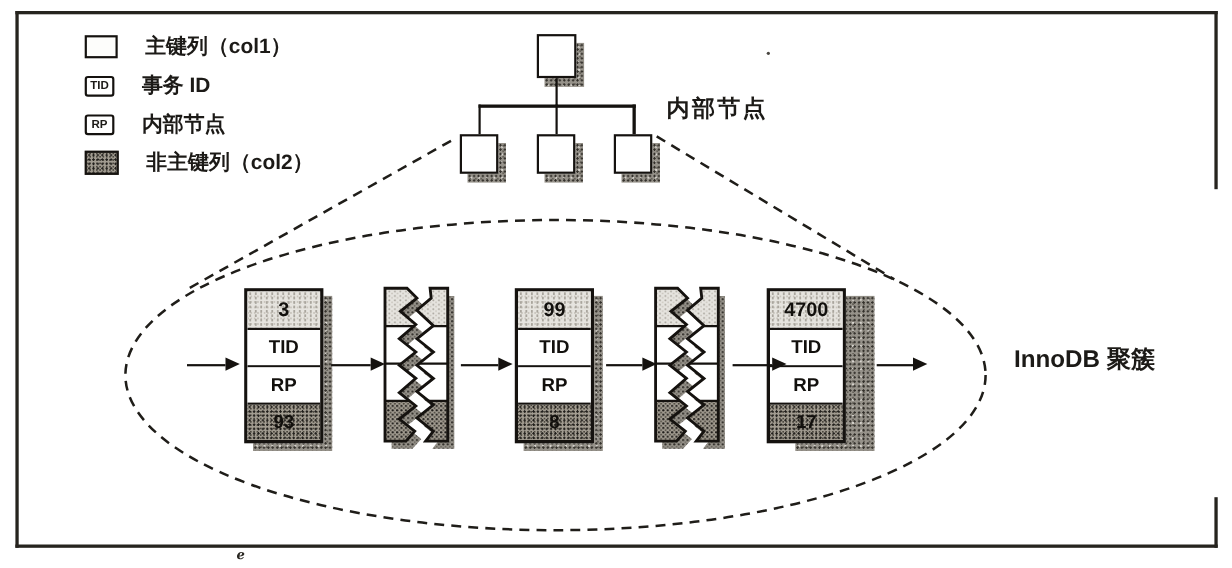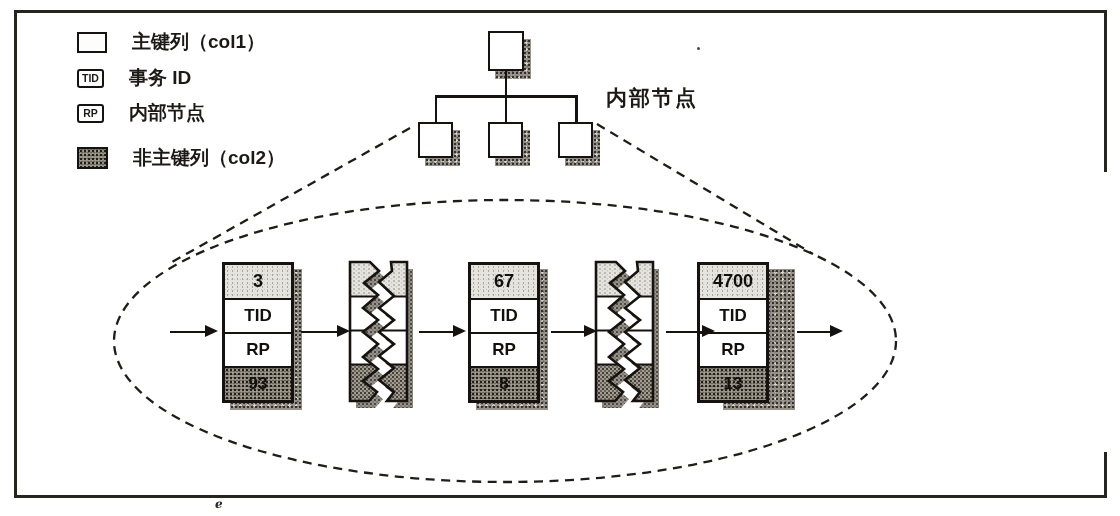--- a/index.html
+++ b/index.html
@@ -77,21 +77,21 @@
       <span class="lg-label">主键列（col1）</span>
     </div>
     <div class="lg-row" style="top:66px;">
       <span class="lg-chip">TID</span>
       <span class="lg-label">事务 ID</span>
     </div>
     <div class="lg-row" style="top:101px;">
       <span class="lg-chip">RP</span>
       <span class="lg-label">内部节点</span>
     </div>
-    <div class="lg-row" style="top:146px;text-align:center;">
+    <div class="lg-row" style="top:136px;text-align:center;">
       <span class="lg-stip stipple-dark"></span>
       <span class="lg-label">非主键列（col2）</span>
     </div>
   </div>
 
   <svg class="abs" style="left:0;top:0;" width="1120" height="516" viewBox="0 0 1120 516">
     <ellipse cx="505" cy="341" rx="391" ry="141" fill="none" stroke="#1f1d19" stroke-width="2.3" stroke-dasharray="9 6.5"></ellipse>
     <line x1="410" y1="128" x2="172" y2="262" stroke="#1f1d19" stroke-width="2.3" stroke-dasharray="9 6.5"></line>
     <line x1="597" y1="124" x2="813" y2="254" stroke="#1f1d19" stroke-width="2.3" stroke-dasharray="9 6.5"></line>
   </svg>
@@ -167,21 +167,21 @@
       <line x1="0" y1="36.5" x2="66" y2="36.5" stroke="#15120f" stroke-width="2"></line>
       <line x1="0" y1="70.5" x2="66" y2="70.5" stroke="#15120f" stroke-width="2"></line>
       <line x1="0" y1="104.5" x2="66" y2="104.5" stroke="#15120f" stroke-width="2"></line>
     </g>
     <polygon points="2,2 22,2 31,11 16,23 30,35 15,48 30,60 15,72 30,84 15,97 30,109 15,121 29,132 21,141 2,141" fill="none" stroke="#15120f" stroke-width="2.6"></polygon>
     <polygon points="43,2 59,2 59,141 39,141 46,132 31,120 46,108 31,96 46,84 31,72 46,60 31,48 46,36 31,22 44,11" fill="none" stroke="#15120f" stroke-width="2.6"></polygon>
   </svg>
 
   <div class="rec-sh stipple-shadow" style="left:476px;top:269px;"></div>
   <div class="rec" style="left:468px;top:261.5px;">
-    <div class="cell cell-pk stipple-light">67</div>
+    <div class="cell cell-pk stipple-light">99</div>
     <div class="cell cell-tid">TID</div>
     <div class="cell cell-rp">RP</div>
     <div class="cell cell-col2 stipple-dark">8</div>
   </div>
 
   <svg class="abs" style="left:594px;top:259.5px;" width="70" height="155" viewBox="0 0 70 155">
     <defs>
       <clipPath id="clL2">
           <polygon points="2,2 22,2 31,11 16,23 30,35 15,48 30,60 15,72 30,84 15,97 30,109 15,121 29,132 21,141 2,141"></polygon>
         </clipPath>
@@ -211,29 +211,30 @@
     </g>
     <polygon points="2,2 22,2 31,11 16,23 30,35 15,48 30,60 15,72 30,84 15,97 30,109 15,121 29,132 21,141 2,141" fill="none" stroke="#15120f" stroke-width="2.6"></polygon>
     <polygon points="43,2 59,2 59,141 39,141 46,132 31,120 46,108 31,96 46,84 31,72 46,60 31,48 46,36 31,22 44,11" fill="none" stroke="#15120f" stroke-width="2.6"></polygon>
   </svg>
 
   <div class="rec-sh stipple-shadow" style="left:723px;top:269px;"></div>
   <div class="rec" style="left:697px;top:261.5px;">
     <div class="cell cell-pk stipple-light">4700</div>
     <div class="cell cell-tid">TID</div>
     <div class="cell cell-rp">RP</div>
-    <div class="cell cell-col2 stipple-dark">13</div>
+    <div class="cell cell-col2 stipple-dark">17</div>
   </div>
 
   <div class="arrow" style="left:170px;width:35px;"></div>
   <div class="arrow" style="left:301px;width:36px;"></div>
   <div class="arrow" style="left:419px;width:34px;"></div>
   <div class="arrow" style="left:551px;width:33px;"></div>
   <div class="arrow" style="left:666px;width:36px;"></div>
   <div class="arrow" style="left:797px;width:33px;"></div>
 
   <div class="leaf-label">
+    <div>InnoDB 聚簇</div>
   </div>
 
   <div class="dot" style="left:697px;top:47px;"></div>
   <div class="mark" style="left:215px;top:497px;">ℯ</div>
 
 </div>
 
 </body></html>

